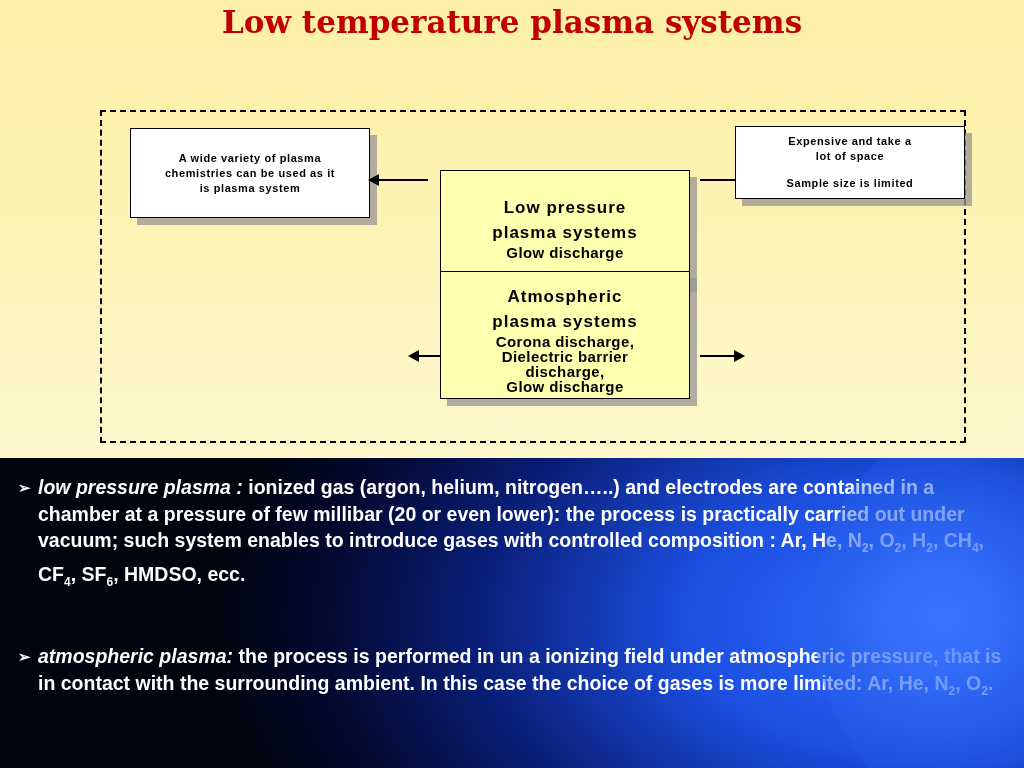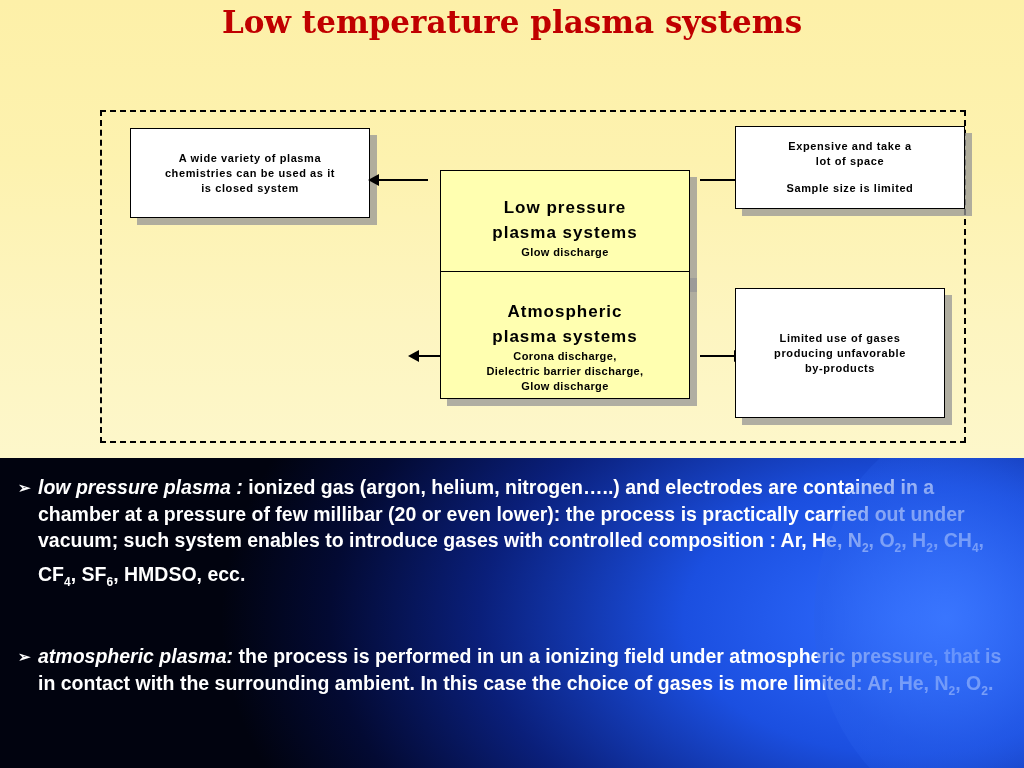--- a/index.html
+++ b/index.html
@@ -71,21 +71,21 @@
   .nbox.center {
     background: #ffffb0;
   }
   .nbox p { margin: 0; }
   .nbox .big {
     font-size: 17px;
     letter-spacing: 1px;
     line-height: 25px;
   }
   .nbox .sub {
-    font-size: 11px;
+    font-size: 15px;
     font-weight: bold;
     line-height: 15px;
     letter-spacing: 0.4px;
   }
   .spacer { height: 12px; }
 
   
   .arrow {
     position: absolute;
     height: 2px;
@@ -159,38 +159,38 @@
 
   <div class="top-area">
 
     <div class="title">Low temperature plasma systems</div>
 
     <div class="dashed-box"></div>
 
     <div class="nbox" style="left:130px; top:128px; width:240px; height:90px;">
       <p>A  wide  variety of  plasma</p>
       <p>chemistries  can  be used as  it</p>
-      <p>is closed  system</p>
+      <p>is plasma  system</p>
     </div>
 
     <div class="arrow left" style="left:378px; top:179px; width:50px;">
       <span class="head"></span>
     </div>
 
     <div class="nbox center" style="left:440px; top:122px; width:250px; height:115px;margin-top:48px;">
       <p class="big">Low   pressure</p>
       <p class="big">plasma  systems</p>
       <p class="sub">Glow  discharge</p>
     </div>
 
     <div class="arrow right" style="left:700px; top:179px; width:50px;">
       <span class="head"></span>
     </div>
 
-    <div class="nbox" style="left:735px; top:126px; width:230px; height:83px;">
+    <div class="nbox" style="left:735px; top:126px; width:230px; height:73px;">
       <p>Expensive  and  take  a</p>
       <p>lot  of space</p>
       <div class="spacer"></div>
       <p>Sample size is limited</p>
     </div>
 
 
     <div class="arrow left" style="left:418px; top:355px; width:22px;">
       <span class="head"></span>
     </div>
@@ -200,25 +200,20 @@
       <p class="big">plasma    systems</p>
       <p class="sub">Corona  discharge,</p>
       <p class="sub">Dielectric     barrier discharge,</p>
       <p class="sub">Glow discharge</p>
     </div>
 
     <div class="arrow right" style="left:700px; top:355px; width:35px;">
       <span class="head"></span>
     </div>
 
-    <div class="nbox" style="left:735px; top:288px; width:210px; height:130px;">
-      <p>Limited   use  of gases</p>
-      <p>producing   unfavorable</p>
-      <p>by-products</p>
-    </div>
 
   </div>
 
   <div class="bottom-area">
 
     <div class="para p1">
       <span class="bullet">➢</span><span>low pressure plasma :</span><span class="norm">  ionized gas (argon, helium, nitrogen…..) and electrodes are contained in a chamber at a pressure  of few millibar (20 or even  lower):   the process is practically carried out under vacuum; such system enables to introduce gases  with controlled composition :  Ar, He, N</span><sub class="norm">2</sub><span class="norm">, O</span><sub class="norm">2</sub><span class="norm">, H</span><sub class="norm">2</sub><span class="norm">, CH</span><sub class="norm">4</sub><span class="norm">, CF</span><sub class="norm">4</sub><span class="norm">, SF</span><sub class="norm">6</sub><span class="norm">, HMDSO, ecc.</span>
     </div>
 
     <div class="para p2">

